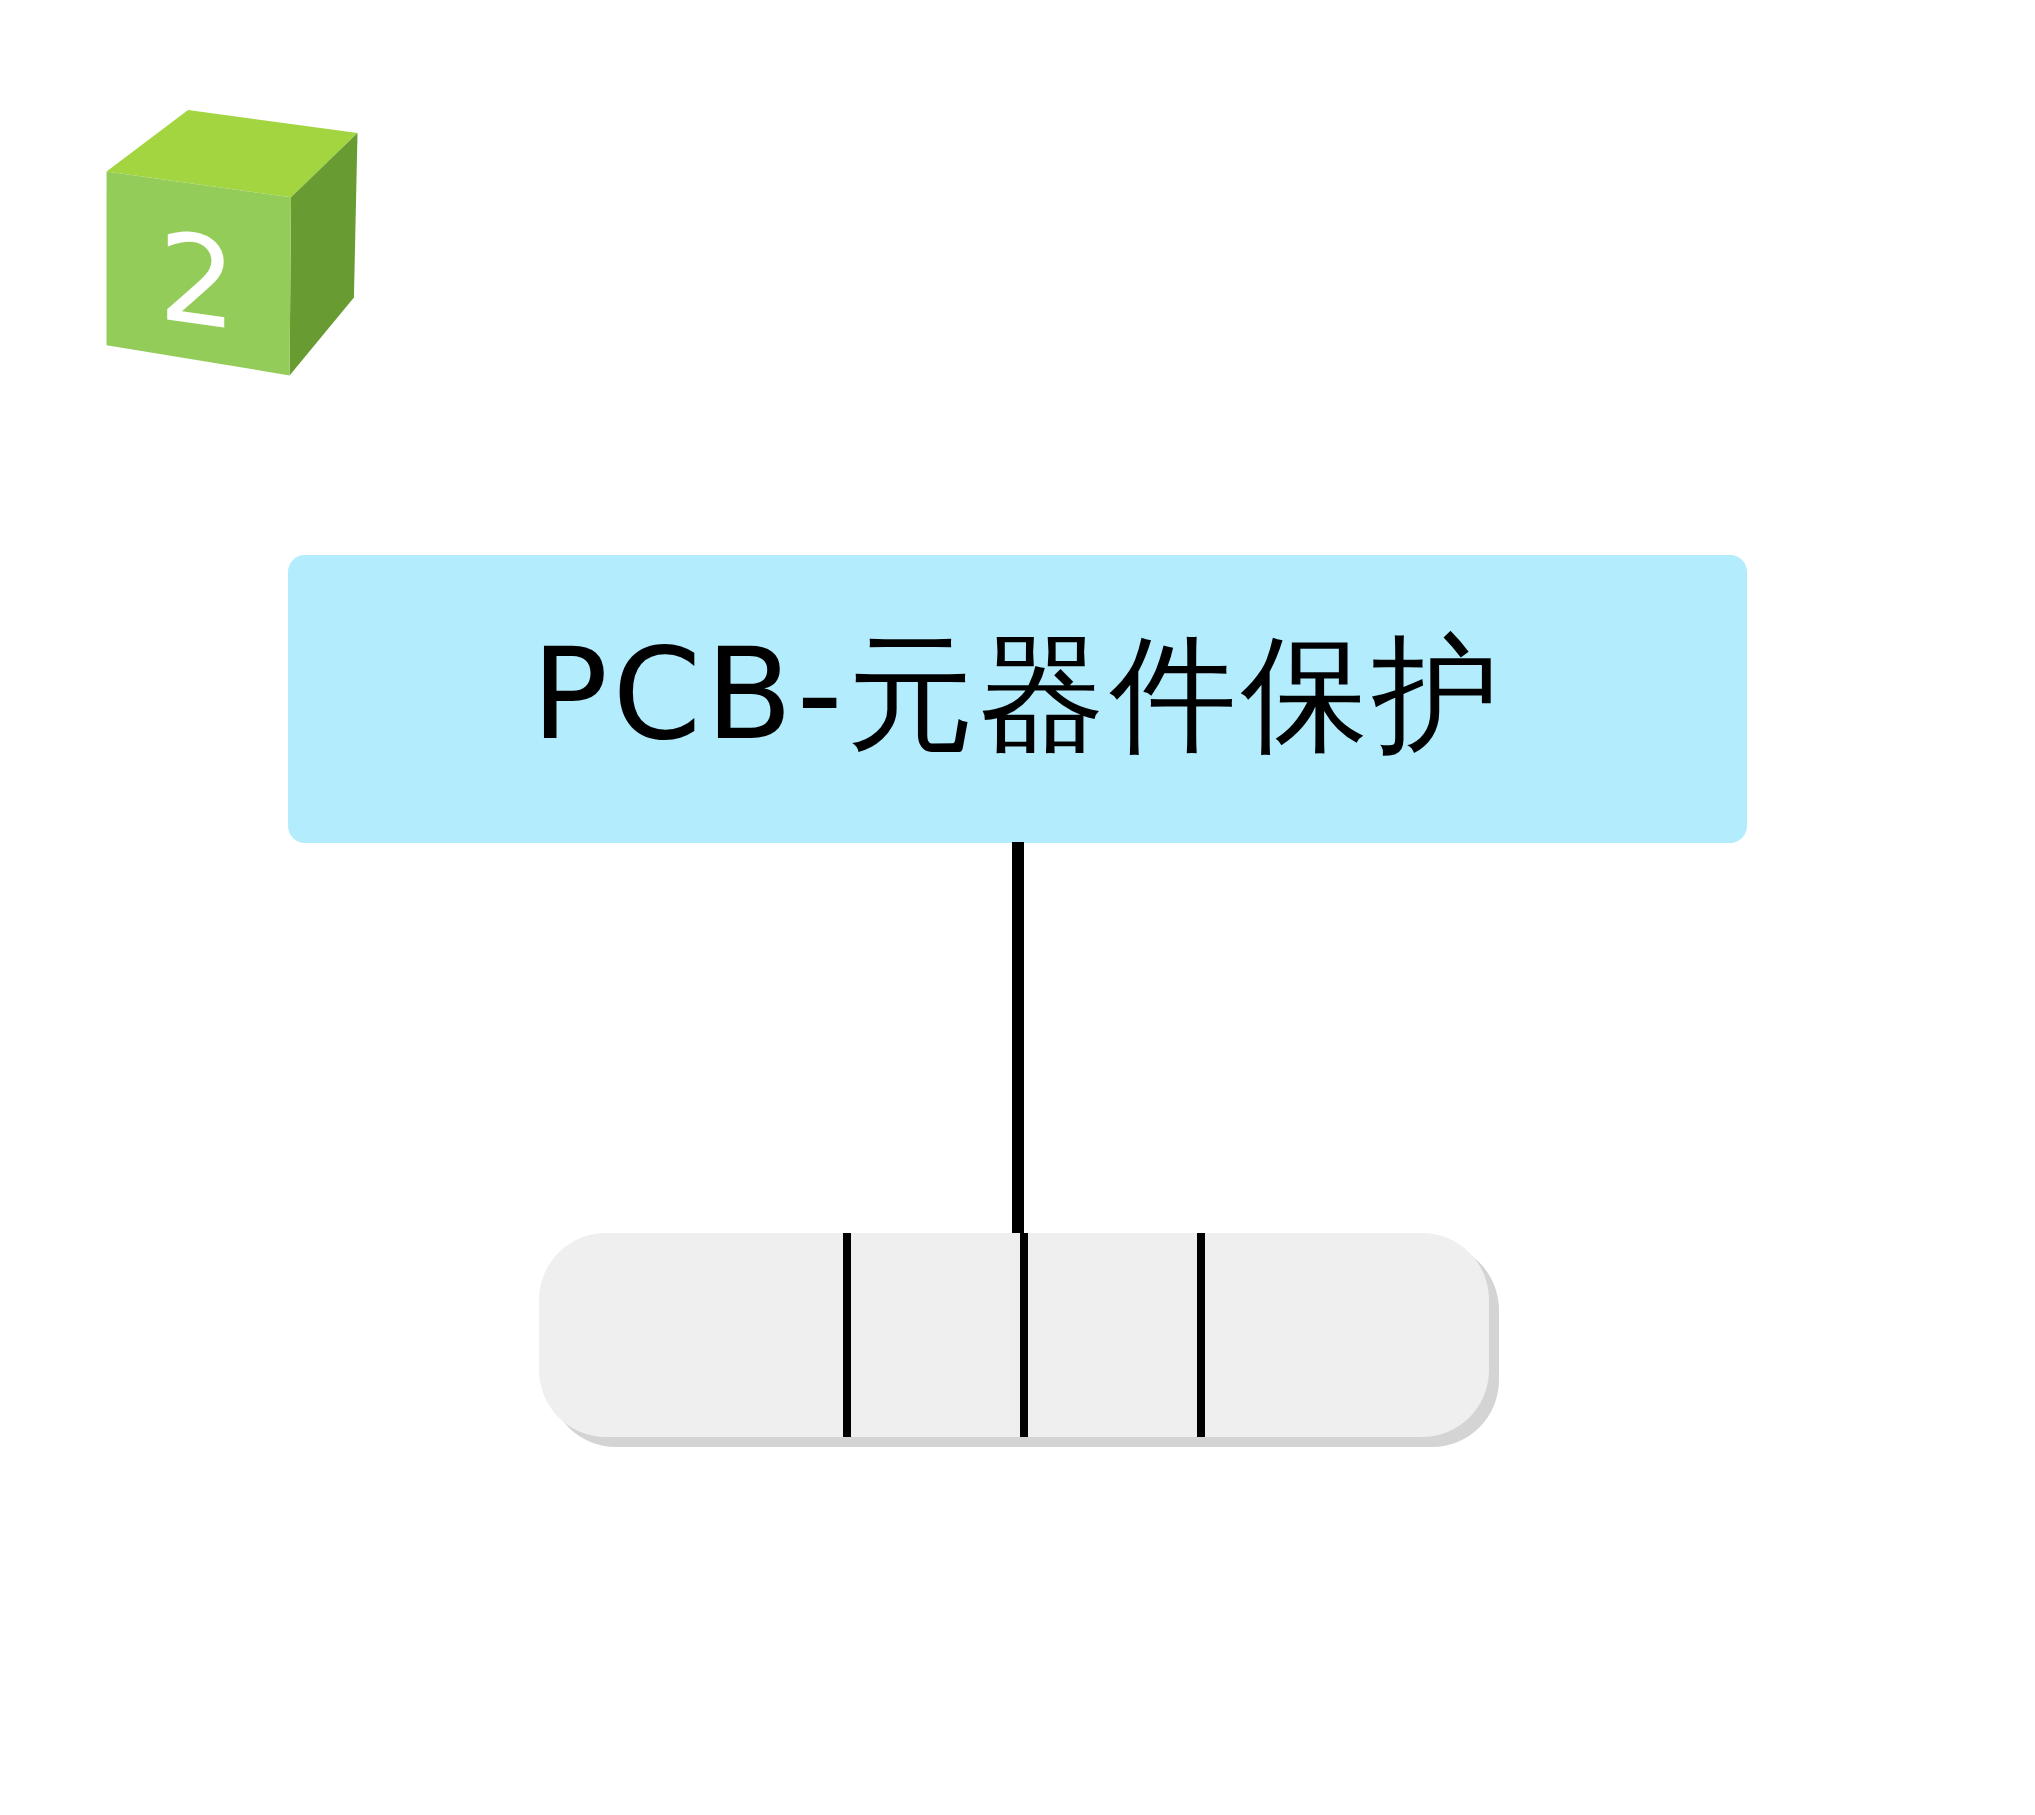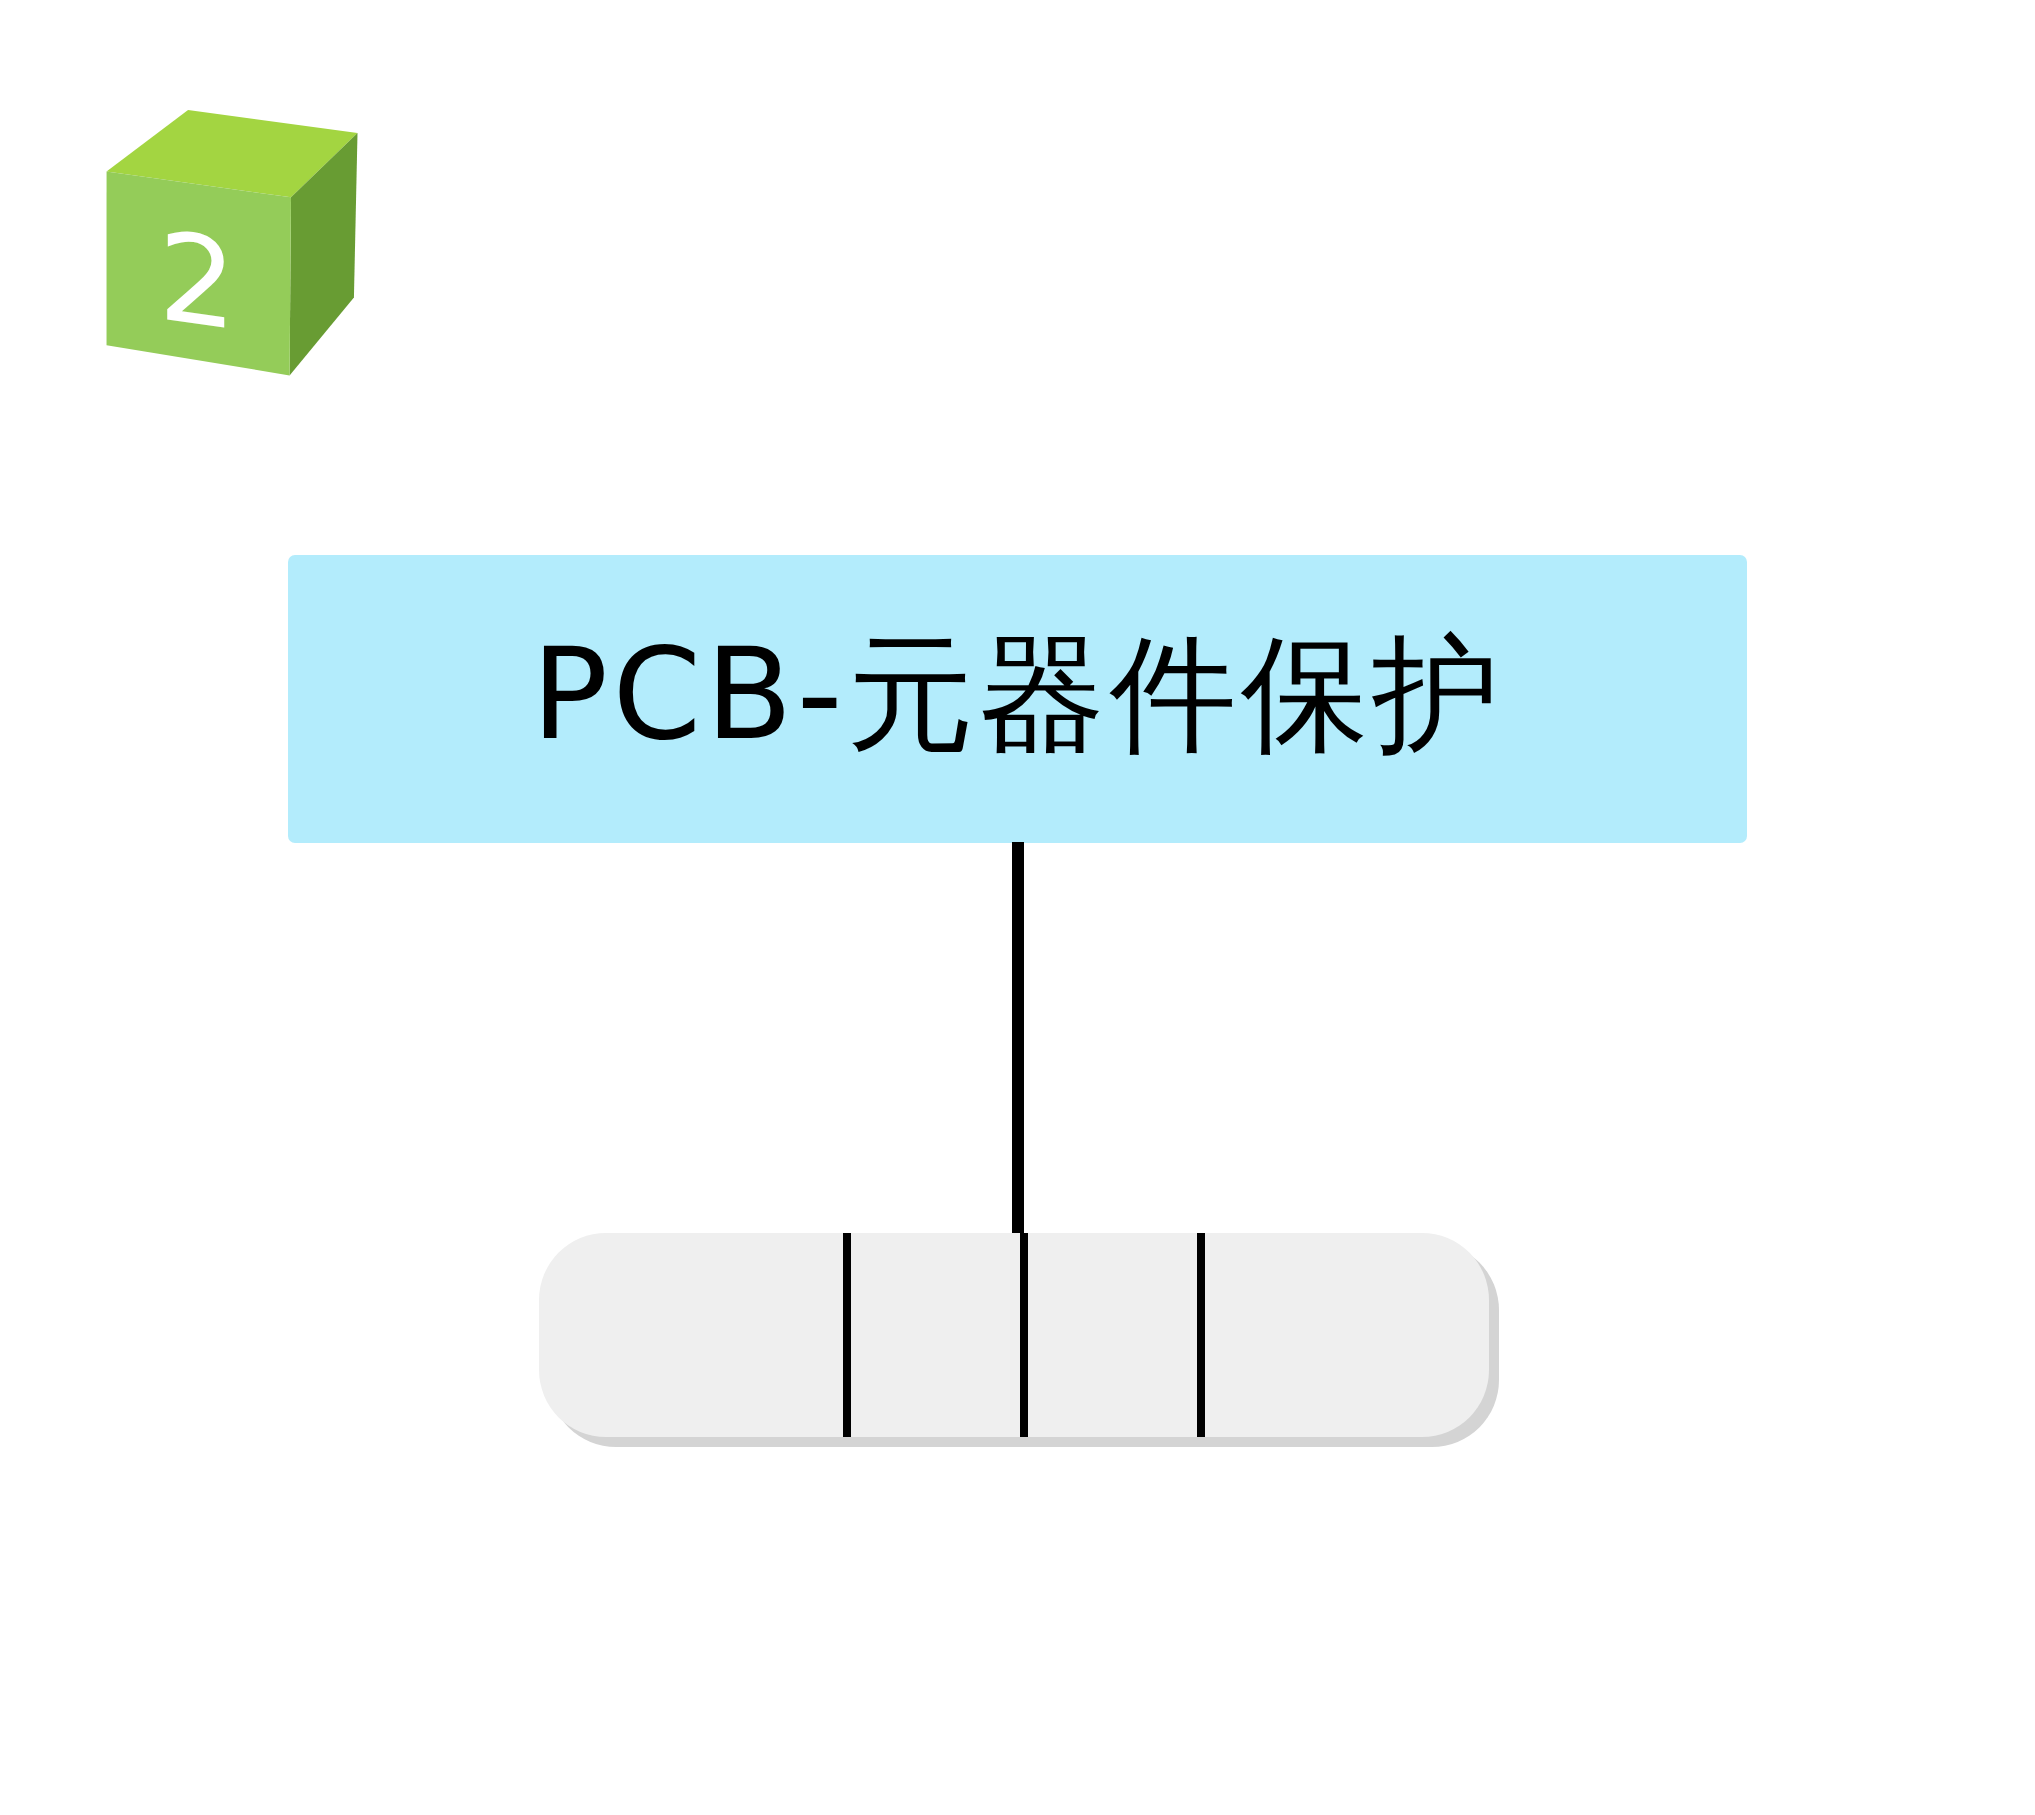--- a/index.html
+++ b/index.html
@@ -1,20 +1,20 @@
 <!DOCTYPE html>
 <html style="font-size:11.4px"><head>
 <meta charset="utf-8">
 <style>
   html, body { margin:0; padding:0; background:#ffffff; }
   body { width:2035px; height:1815px; position:relative; overflow:hidden;
          font-family:"DejaVu Sans", sans-serif; }
   #cube { position:absolute; left:0; top:0; width:429px; height:429px; }
   .title-box { position:absolute; left:288px; top:555px; width:1459px; height:288px;
-               background:#b3ecfc; border-radius:7px;
+               background:#b3ecfc; border-radius:17px;
                display:flex; align-items:center; justify-content:center; }
   .title-text { font-size:127px; color:#000000; letter-spacing:4.3px; white-space:nowrap;
                 line-height:1; margin-top:-10px; }
   .connector { position:absolute; left:1012px; top:842px; width:12px; height:392px; background:#000000; }
   .child-shadow { position:absolute; left:549px; top:1243px; width:950px; height:204px;
                   background:#d4d4d4; border-radius:67px; }
   .child-box { position:absolute; left:539px; top:1233px; width:950px; height:204px;
                background:#efefef; border-radius:67px; }
   .divider { position:absolute; top:1233px; width:7.9px; height:204px; background:#000000; }
 </style>

